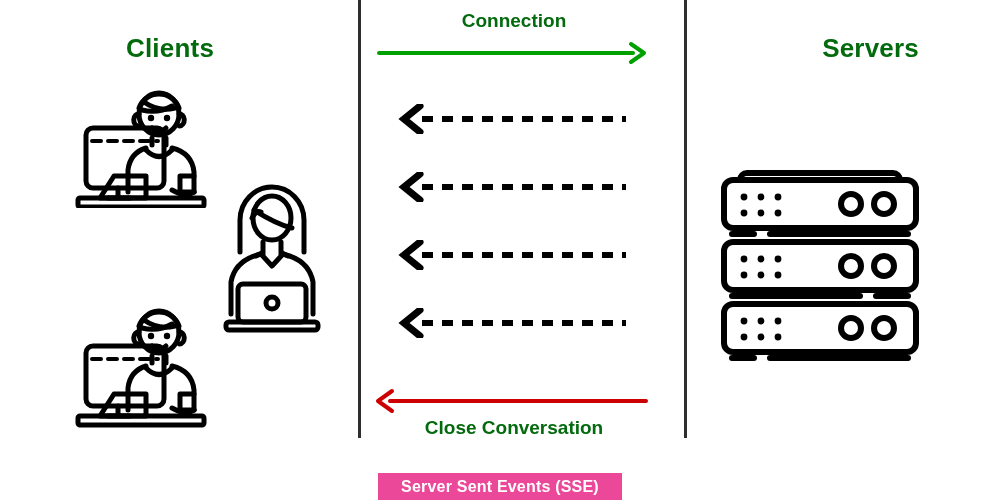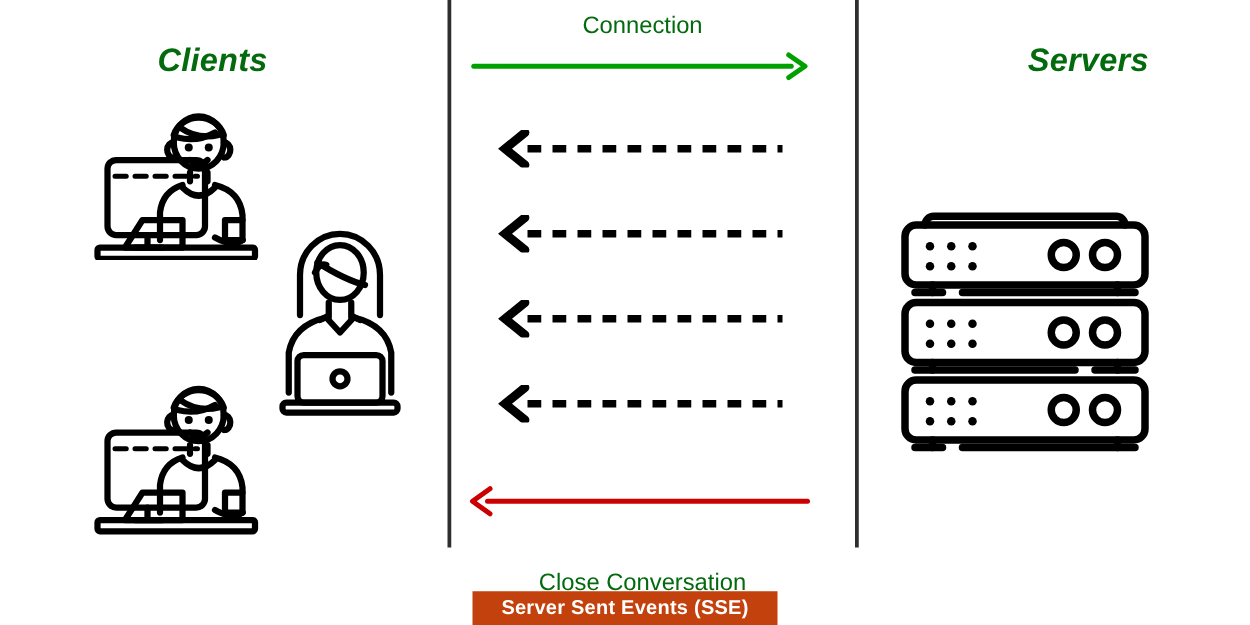--- a/index.html
+++ b/index.html
@@ -20,66 +20,65 @@
   .abs { position: absolute; }
 
   
   .col-heading {
     font-size: 26px;
     font-weight: bold;
     color: #046a0e;
     text-align: center;
     letter-spacing: 0.2px;
     white-space: nowrap;
-    font-style: italic;
   }
   #clients-heading { left: 70px;  top: 33px; width: 200px; }
   #servers-heading { left: 719px; top: 33px; width: 200px; text-align: right; }
 
   
   .divider {
     width: 3px;
     background: #2e2e2e;
     top: 0;
     height: 438px;
   }
   #divider-left  { left: 358px; }
   #divider-right { left: 684px; }
 
   
   .channel-label {
     font-size: 19px;
-    font-weight: normal;
+    font-weight: bold;
     color: #046a0e;
     text-align: center;
     white-space: nowrap;
     width: 306px;
     left: 361px;
   }
   #connection-label { top: 10px; }
-  #close-label      { top: 417px; margin-top: 39px; }
+  #close-label      { top: 417px; }
 
   
   #connection-arrow { left: 375px; top: 40px; }
   #close-arrow      { left: 372px; top: 388px; }
   .dashed-arrow     { left: 398px; }
 
   
   #client-top      { left: 72px;  top: 78px; }
   #client-bottom   { left: 72px;  top: 288px; }
   #client-laptop   { left: 212px; top: 182px; }
   #server-stack    { left: 712px; top: 162px; }
 
   
   #sse-banner {
     left: 378px;
     top: 473px;
     width: 244px;
     height: 27px;
-    background: #c2410c;
+    background: #ec4899;
     display: flex;
     align-items: center;
     justify-content: center;
   }
   #sse-banner-text {
     color: #ffffff;
     font-size: 16px;
     font-weight: bold;
     letter-spacing: 0.2px;
     white-space: nowrap;

